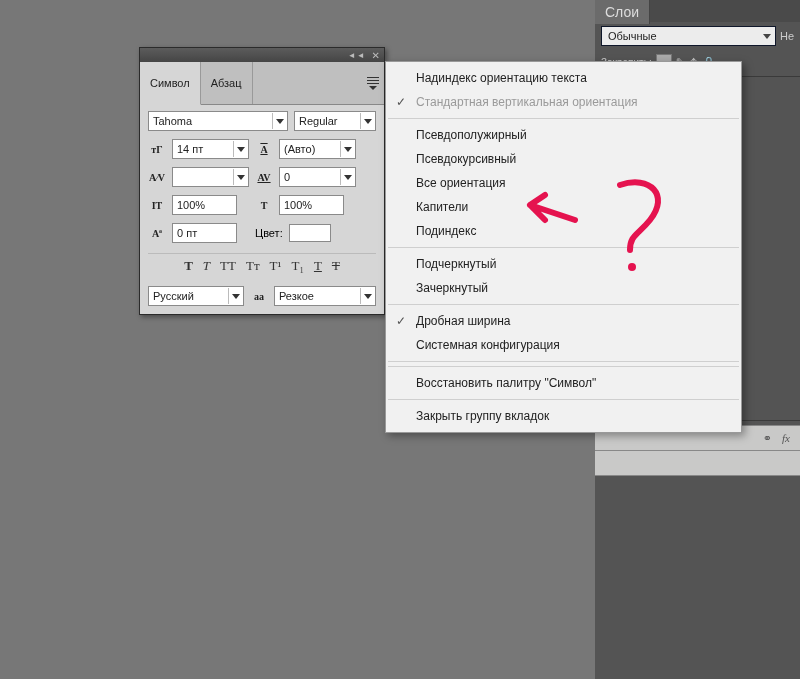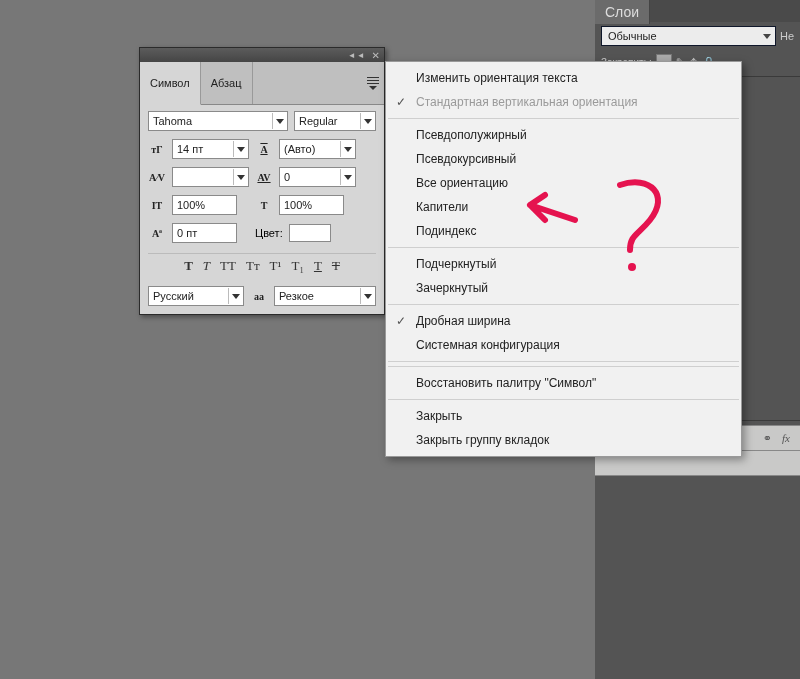--- a/index.html
+++ b/index.html
@@ -135,39 +135,38 @@
     </div>
     <div class="row" style="padding-top:4px;text-align:right;">
       <div class="field dd sep" style="flex:1">Русский</div>
       <span class="icon">aа</span>
       <div class="field dd sep" style="width:80px">Резкое</div>
     </div>
   </div>
 </div>
 
 <div class="ctx">
-  <div class="item">Изменить ориентация текста</div>
+  <div class="item">Надиндекс ориентацию текста</div>
   <div class="item disabled check">Стандартная вертикальная ориентация</div>
   <div class="sep"></div>
   <div class="item">Псевдополужирный</div>
   <div class="item">Псевдокурсивный</div>
-  <div class="item">Все ориентацию</div>
+  <div class="item">Все ориентация</div>
   <div class="item">Капители</div>
   <div class="item">Подиндекс</div>
   <div class="sep"></div>
   <div class="item">Подчеркнутый</div>
   <div class="item">Зачеркнутый</div>
   <div class="sep"></div>
   <div class="item check">Дробная ширина</div>
   <div class="item">Системная конфигурация</div>
   <div class="sep"></div>
   <div class="sep"></div>
   <div class="item">Восстановить палитру "Символ"</div>
   <div class="sep"></div>
-  <div class="item">Закрыть</div>
   <div class="item">Закрыть группу вкладок</div>
 </div>
 
 <svg class="anno" style="left:510px;top:165px;" width="180" height="120">
   <path d="M65 55 L20 40 M20 40 L35 30 M20 40 L35 55"></path>
   <path d="M110 20 C140 10 160 30 140 55 C128 70 120 70 120 85"></path>
   <circle cx="122" cy="102" r="4"></circle>
 </svg>
 
 </body></html>

